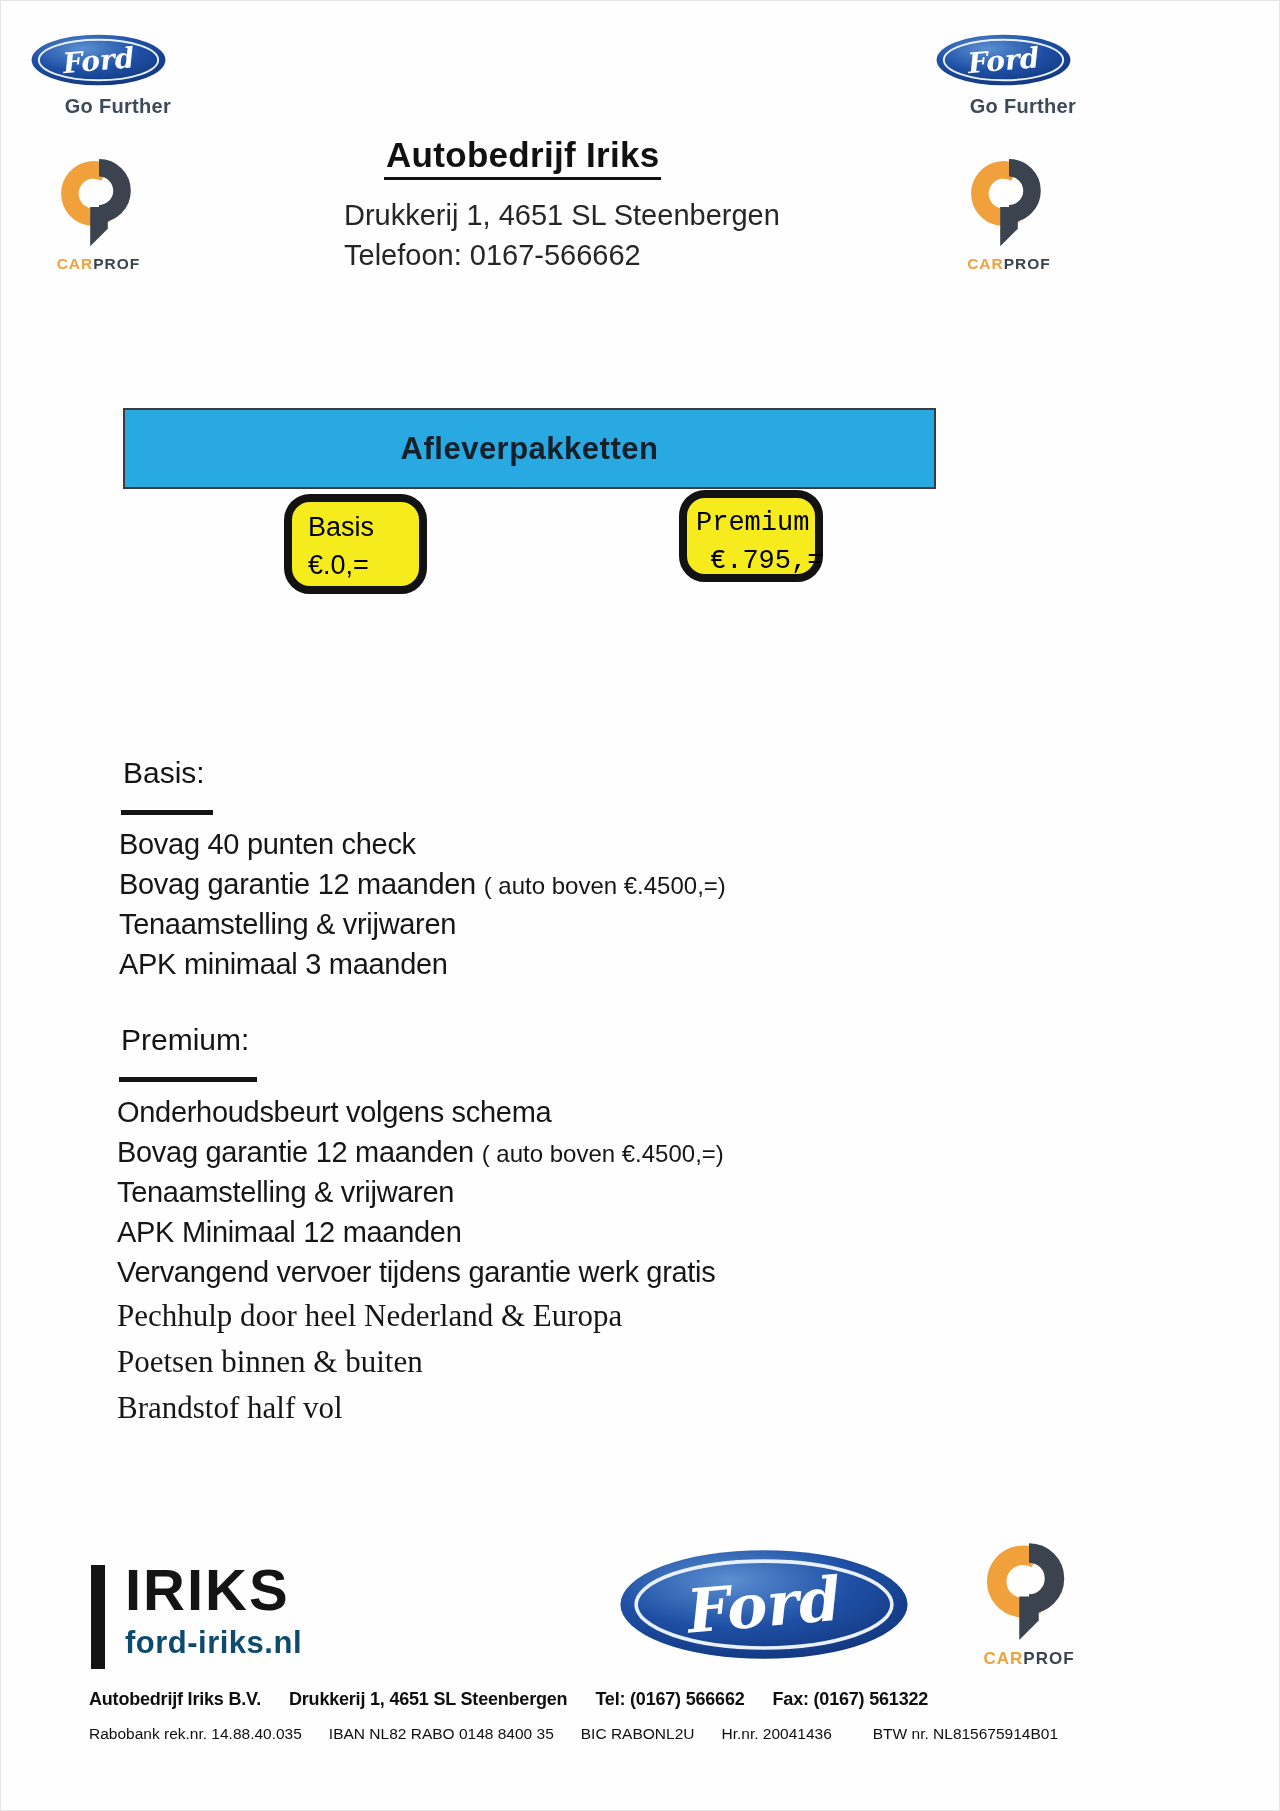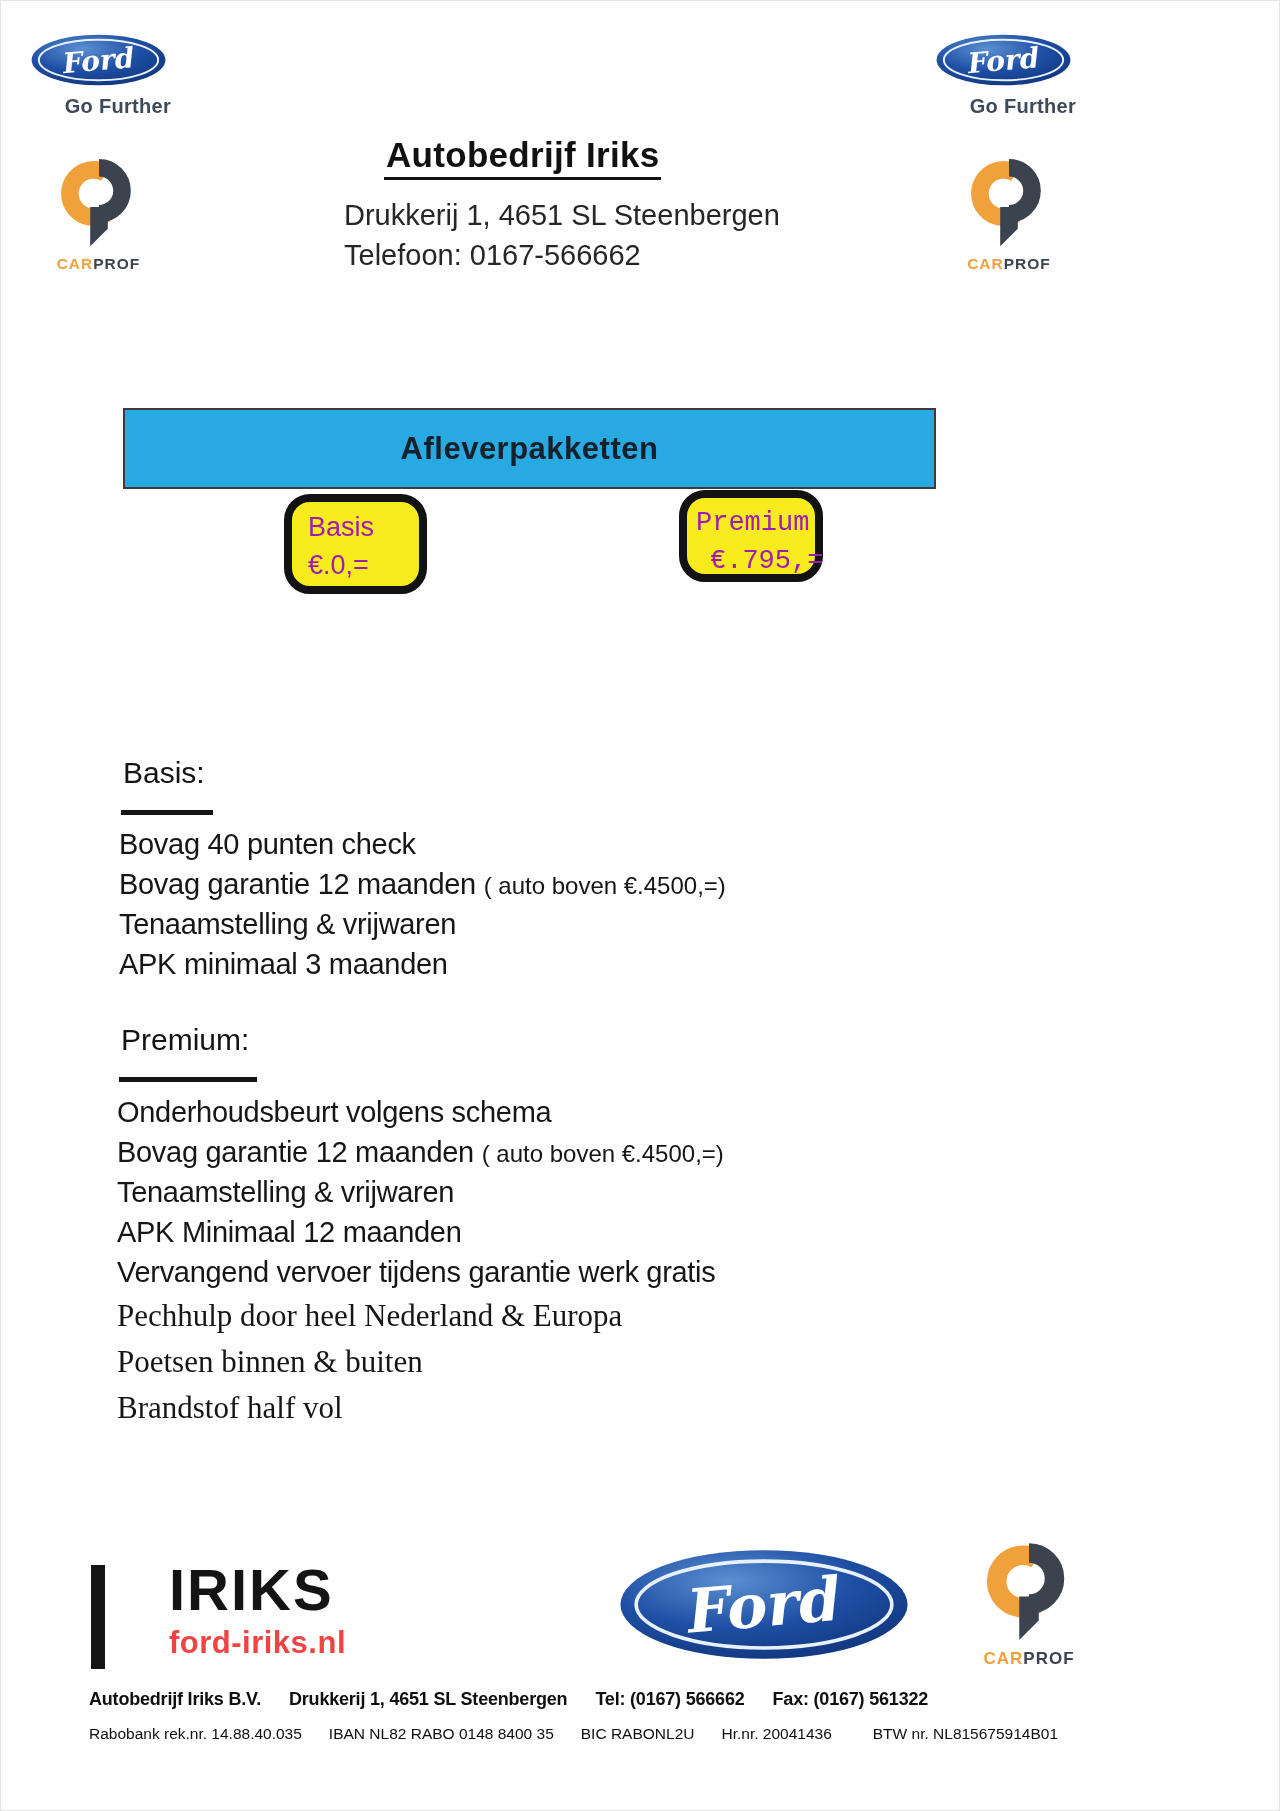--- a/index.html
+++ b/index.html
@@ -30,45 +30,45 @@
     position:absolute; left:122px; top:407px; width:813px; height:81px;
     background:var(--banner-blue,#29A9E1); border:2px solid #3c3c3c; box-sizing:border-box;
     display:flex; align-items:center; justify-content:center;
   }
   .banner-title { font-size:31px; font-weight:800; color:#15202b; letter-spacing:0.5px; }
 
   
   .pkg {
     position:absolute; background:var(--package-yellow,#F6EB1C);
     border:8px solid #121212; border-radius:26px; box-sizing:border-box;
-    color:#a21caf; padding:8px 4px 8px 16px;
+    color:#000000; padding:8px 4px 8px 16px;
   }
   .pkg-name  { font-size:27px; line-height:34px; }
   .pkg-price { font-size:27px; line-height:34px; margin-top:4px; }
   .pkg-basis   { left:283px; top:493px; width:143px; height:100px; }
   .pkg-premium { left:678px; top:489px; width:144px; height:92px; padding-left:9px;font-family:Liberation Mono, monospace; }
   .pkg-premium .pkg-price { padding-left:14px; }
 
   
   .sec-heading {
     position:absolute; font-size:30px; color:#141414; font-weight:400;
     border-bottom:5px solid #141414; padding:0 8px 20px 2px;
   }
   .sec-items { position:absolute; }
   .item { font-size:29px; line-height:38px; color:#161616; letter-spacing:-0.3px; white-space:nowrap; }
   .sec-items-premium .item { line-height:39px; }
   .item .note { font-size:24px; letter-spacing:0; }
   .item.serif { font-family:"Liberation Serif", serif; font-size:31px; line-height:46px; letter-spacing:0; }
 
   
-  .iriks-block { position:absolute; left:90px; top:1560px; display:flex; align-items:flex-start;gap:44px; }
+  .iriks-block { position:absolute; left:90px; top:1560px; display:flex; align-items:flex-start; }
   .iriks-bar { width:14px; height:104px; background:#141414; margin-top:4px; }
   .iriks-texts { margin-left:20px; }
   .iriks-name { font-size:58px; font-weight:800; letter-spacing:2px; line-height:58px; color:#141414; }
-  .iriks-site { font-size:31px; font-weight:700; color:#ef4444; margin-top:6px; letter-spacing:0.5px; }
+  .iriks-site { font-size:31px; font-weight:700; color:#0c4a6e; margin-top:6px; letter-spacing:0.5px; }
 
   .footer-line { position:absolute; left:88px; display:flex; white-space:nowrap; color:#0f0f0f; }
   .footer-line-1 { top:1688px; font-size:18px; font-weight:700; gap:28px; letter-spacing:-0.2px; }
   .footer-line-2 { top:1724px; font-size:15.5px; font-weight:500; gap:27px; }
   .footer-line .seg { display:inline-block; }
 </style>
 </head>
 <body>
 
 <div class="page">

